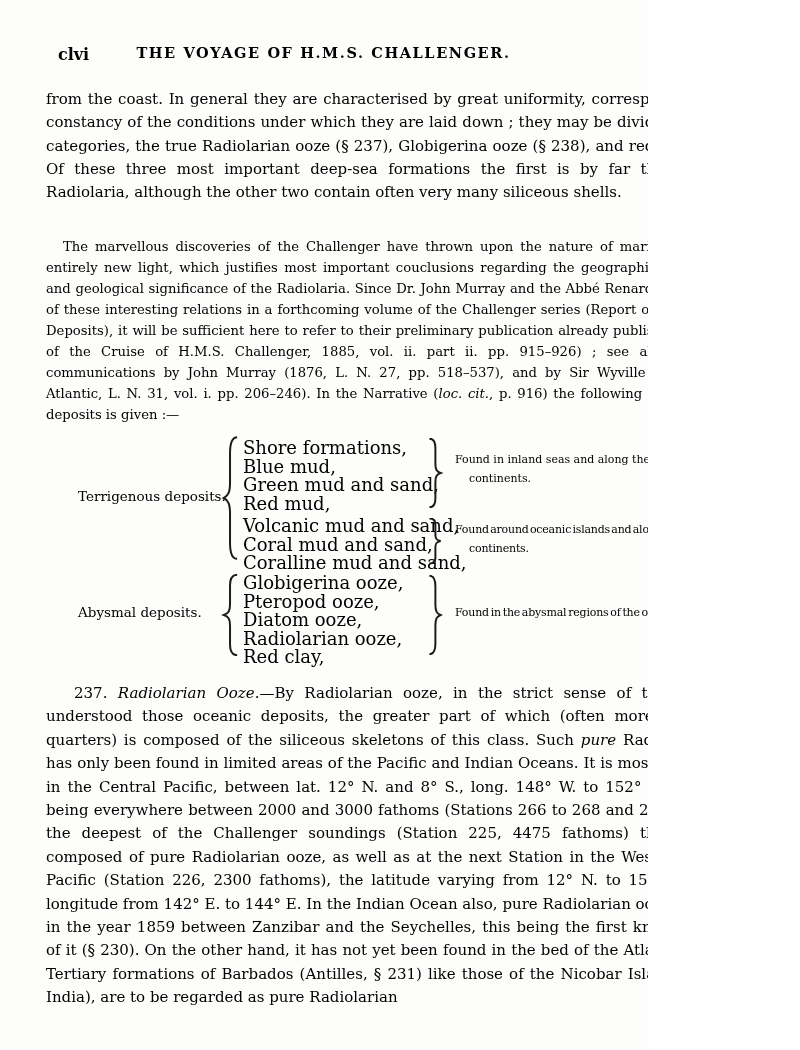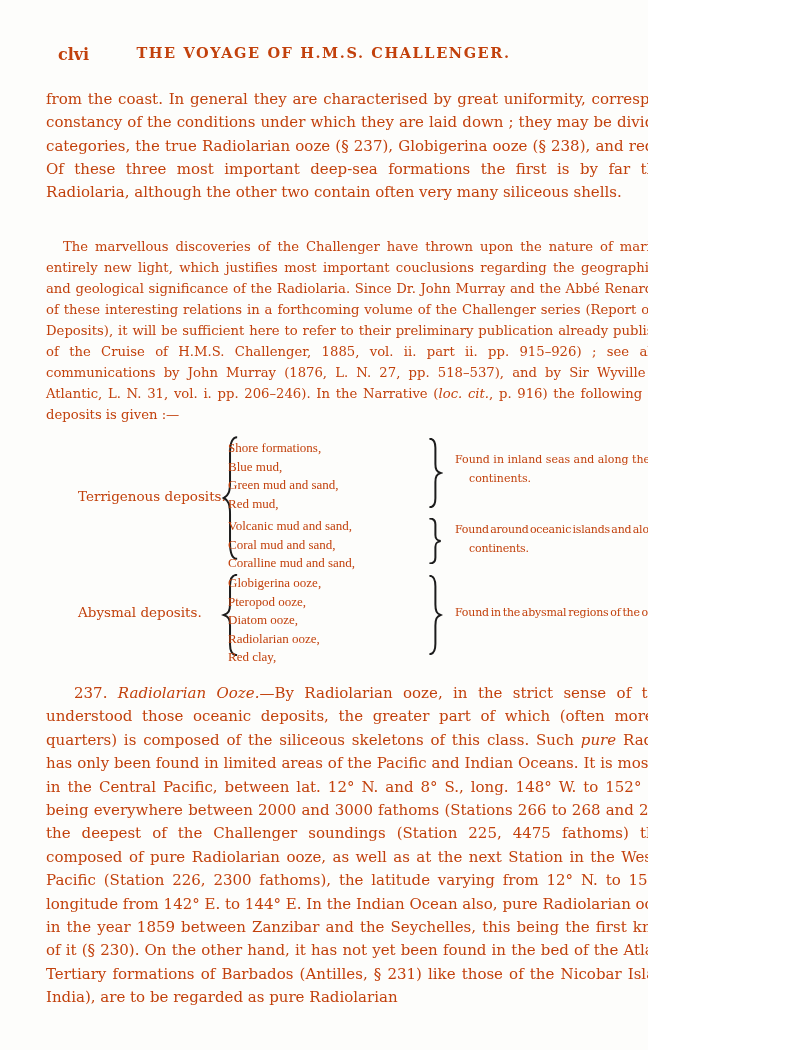--- a/index.html
+++ b/index.html
@@ -2,21 +2,21 @@
 <html><head>
 <meta charset="utf-8">
 <style>
   html, body { margin: 0; padding: 0; }
   body { background: #ffffff; }
   .page {
     position: relative;
     width: 648px;
     height: 1050px;
     background: #fdfdfb;
-    color: #c2410c;
+    color: #000000;
     font-family: "DejaVu Serif", serif;
     overflow: hidden;
   }
   .header-row {
     position: absolute;
     top: 44px; left: 46px; right: 47px;
     height: 22px;
   }
   .page-num {
     position: absolute; left: 12px; top: 1px;
@@ -39,21 +39,21 @@
   .p3 { top: 682px; font-size: 15px;   line-height: 23.4px; text-indent: 28px; }
   .it { font-style: italic; }
 
   .table-block {
     position: absolute;
     top: 430px; left: 0;
     width: 800px; height: 238px;
     font-size: 13.5px;
   }
   .t-label { position: absolute; left: 78px; white-space: nowrap; }
-  .t-items { position: absolute; left: 228px; line-height: 18.5px; font-size: 13px; white-space: nowrap; font-family: Liberation Serif, serif; }
+  .t-items { position: absolute; left: 243px; line-height: 18.5px; font-size: 18px; white-space: nowrap; }
   .t-found {
     position: absolute; left: 455px;
     width: 284px; padding-left: 14px; text-indent: -14px;
     line-height: 19px; font-size: 11px;
   }
   .t-found.tight { letter-spacing: -0.2px; word-spacing: -2px; }
   .t-found.oneline { white-space: nowrap; letter-spacing: -0.2px; word-spacing: -1.5px; width: auto; text-align: right; }
   .brace { position: absolute; }
   .brace path { fill: none; stroke: #1c1c1c; stroke-width: 2; }
 </style>

